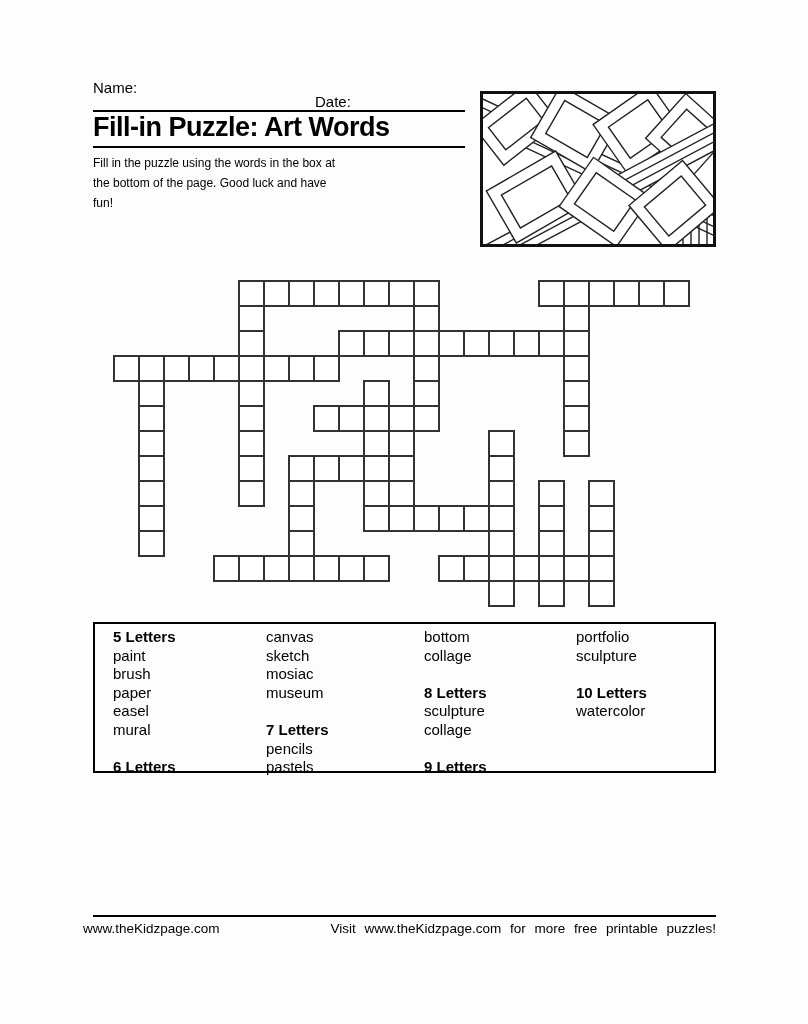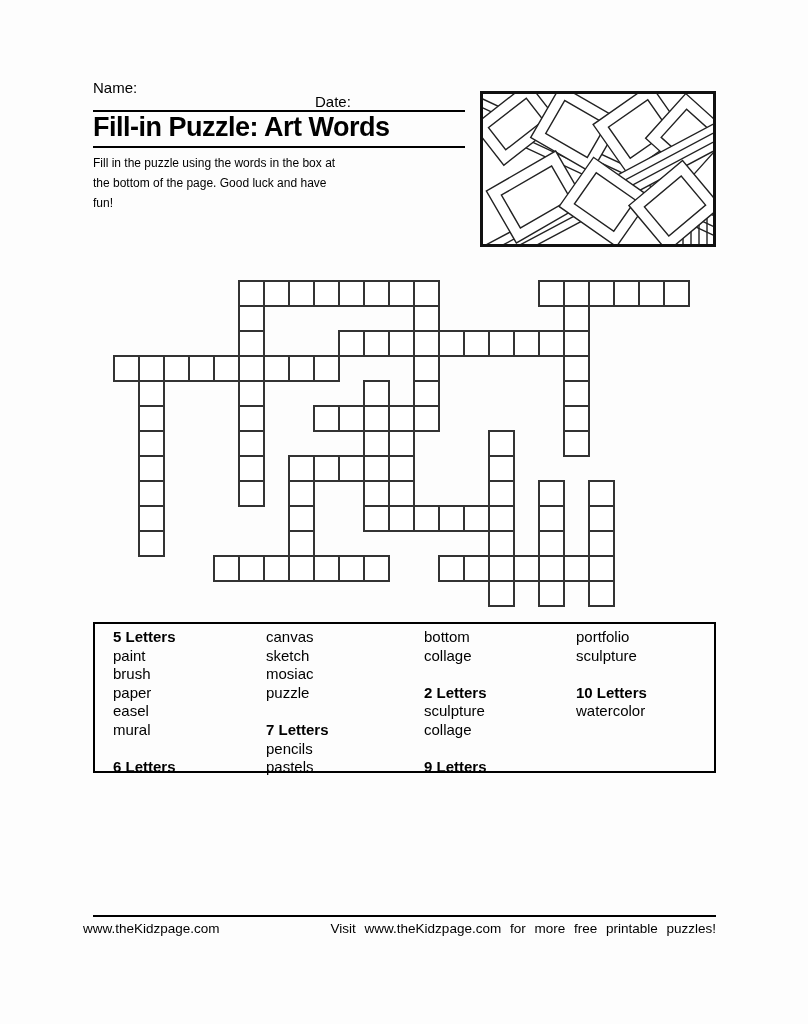--- a/index.html
+++ b/index.html
@@ -205,22 +205,22 @@
     <div class="wb-cell">portfolio</div>
     <div class="wb-cell">paint</div>
     <div class="wb-cell">sketch</div>
     <div class="wb-cell">collage</div>
     <div class="wb-cell">sculpture</div>
     <div class="wb-cell">brush</div>
     <div class="wb-cell">mosiac</div>
     <div class="wb-cell"></div>
     <div class="wb-cell"></div>
     <div class="wb-cell">paper</div>
-    <div class="wb-cell">puzzle</div>
-    <div class="wb-cell bold">2 Letters</div>
+    <div class="wb-cell">museum</div>
+    <div class="wb-cell bold">8 Letters</div>
     <div class="wb-cell bold">10 Letters</div>
     <div class="wb-cell">easel</div>
     <div class="wb-cell"></div>
     <div class="wb-cell">sculpture</div>
     <div class="wb-cell">watercolor</div>
     <div class="wb-cell">mural</div>
     <div class="wb-cell bold">7 Letters</div>
     <div class="wb-cell">collage</div>
     <div class="wb-cell"></div>
     <div class="wb-cell"></div>

